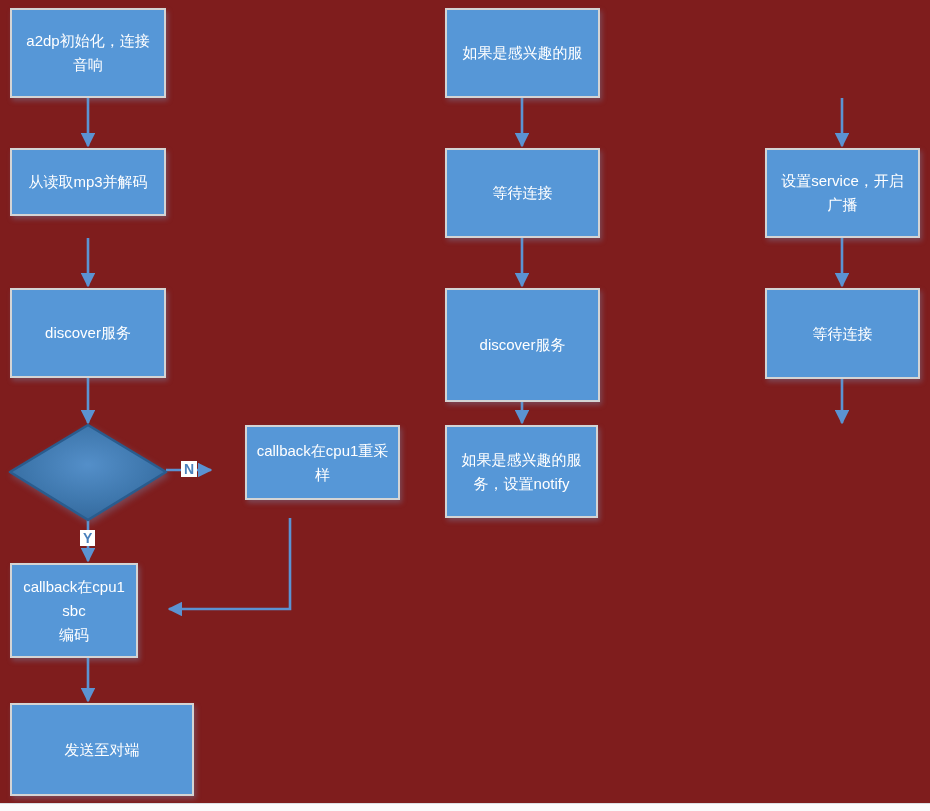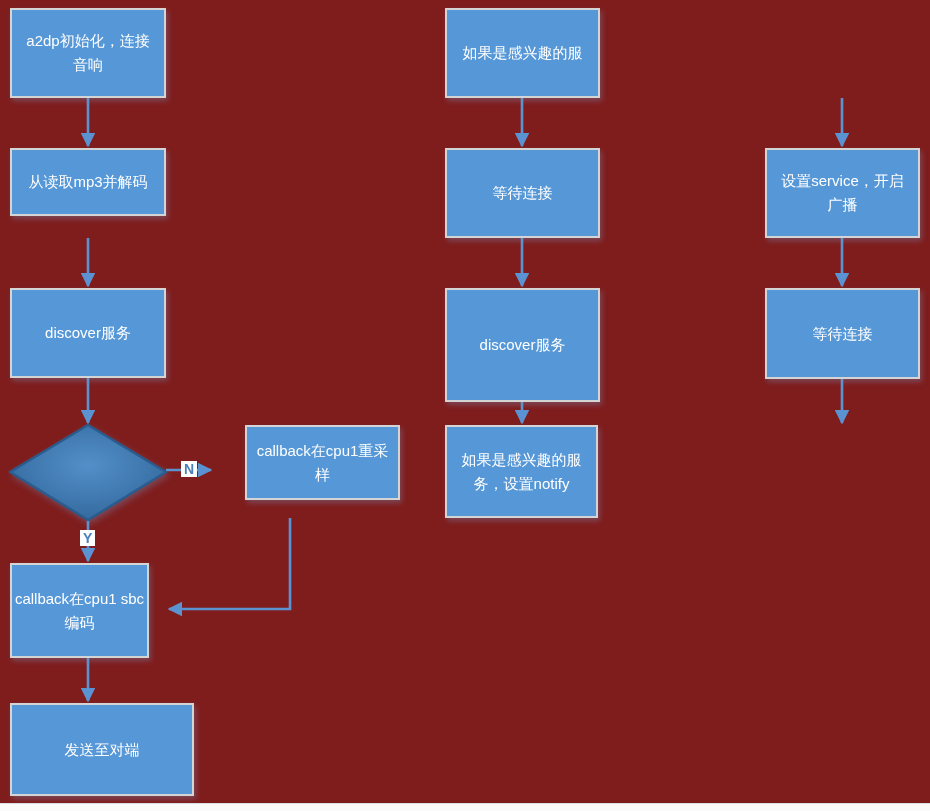--- a/index.html
+++ b/index.html
@@ -82,21 +82,21 @@
     left: 0; top: 804px;
     width: 930px; height: 7px;
     background: #FBFBFC;
     z-index: 0;
   }
   
   .n-a2dp-init   { left: 10px;  top: 8px;   width: 156px; height: 90px; }
   .n-read-decode { left: 10px;  top: 148px; width: 156px; height: 68px; }
   .n-host-fetch  { left: 10px;  top: 288px; width: 156px; height: 90px; }
   .n-resample    { left: 213px; top: 425px; width: 155px; height: 75px; margin-left: 32px; }
-  .n-sbc-encode  { left: 10px;  top: 563px; width: 139px; height: 95px; }
+  .n-sbc-encode  { left: 10px;  top: 563px; width: 128px; height: 95px; }
   .n-send        { left: 10px;  top: 703px; width: 184px; height: 93px; }
   .n-gattc-init  { left: 445px; top: 8px;   width: 155px; height: 90px; }
   .n-connect     { left: 445px; top: 148px; width: 155px; height: 90px; }
   .n-discover    { left: 445px; top: 288px; width: 155px; height: 114px; }
   .n-set-notify  { left: 445px; top: 425px; width: 153px; height: 93px; }
   .n-gatts-init  { left: 765px; top: 8px;   width: 155px; height: 90px; }
   .n-setup-svc   { left: 765px; top: 148px; width: 155px; height: 90px; }
   .n-wait        { left: 765px; top: 288px; width: 155px; height: 91px; }
   .n-notify-peer { left: 765px; top: 425px; width: 155px; height: 93px; }
 </style>

